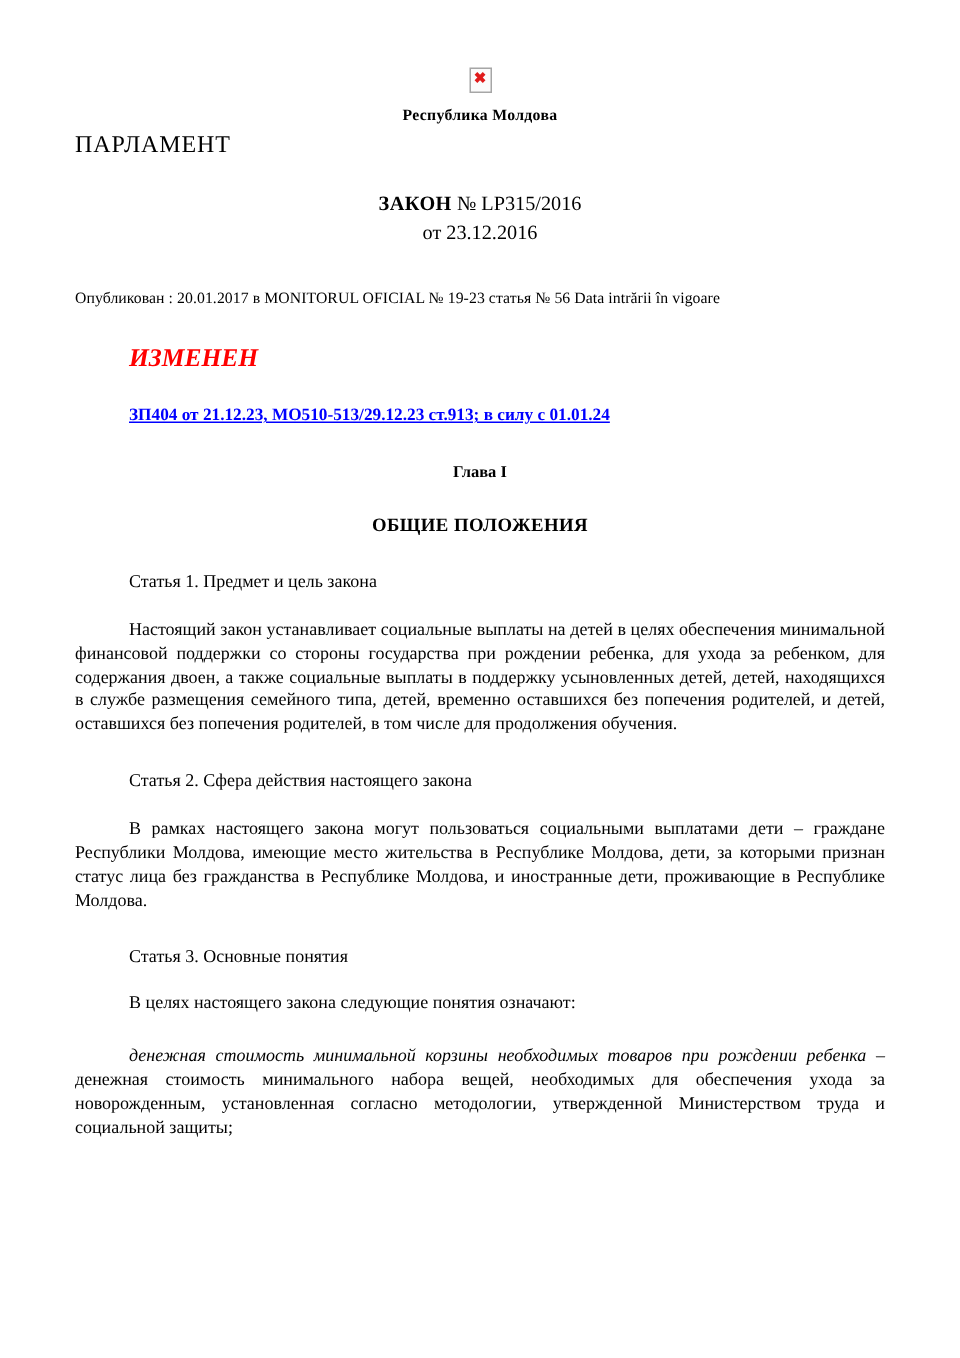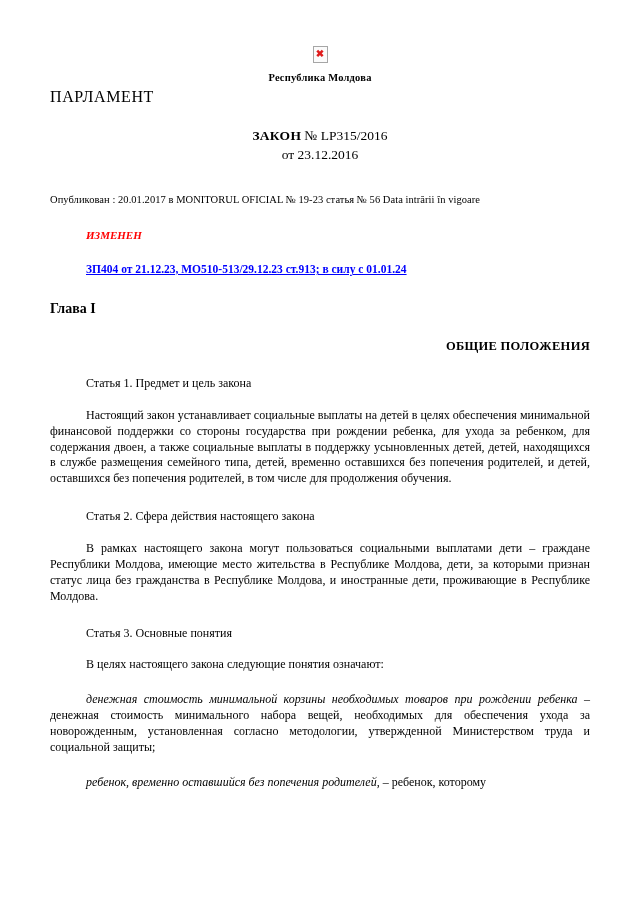--- a/index.html
+++ b/index.html
@@ -87,49 +87,49 @@
     font-size: 10.5px;
     margin-top: 31px;
     letter-spacing: 0.05px;
     white-space: nowrap;
   }
   
   .amend-label {
     color: #ff0000;
     font-weight: bold;
     font-style: italic;
+    font-size: 17px;
+    margin-top: 24px;
+    margin-left: 36px;
+  }
+  .amend-link {
+    color: #0000ff;
+    font-weight: bold;
+    font-size: 11.5px;
+    text-decoration: underline;
+    margin-top: 22px;
+    margin-left: 36px;
+    display: inline-block;
+    cursor: pointer;
+  }
+  .amend-link-row { margin-top: 0; }
+  
+  .intro {
+    font-size: 12px;
+    margin-top: 28px;
+    margin-left: 36px;
+  }
+  .chapter {
+    text-align: center;
+    font-weight: bold;
     font-size: 11px;
     margin-top: 24px;
-    margin-left: 36px;
-  }
-  .amend-link {
-    color: #0000ff;
-    font-weight: bold;
-    font-size: 11.5px;
-    text-decoration: underline;
-    margin-top: 22px;
-    margin-left: 36px;
-    display: inline-block;
-    cursor: pointer;
-  }
-  .amend-link-row { margin-top: 0; }
-  
-  .intro {
-    font-size: 12px;
-    margin-top: 28px;
-    margin-left: 36px;
-  }
-  .chapter {
-    text-align: left;
-    font-weight: bold;
-    font-size: 14px;
-    margin-top: 24px;
   }
   .chapter-title {
-    text-align: right;
+    text-align: center;
     font-weight: bold;
     font-size: 12.5px;
     margin-top: 22px;
     letter-spacing: 0.3px;
   }
   .article-head {
     font-size: 12px;
     margin-top: 22px;
     margin-left: 36px;
   }
@@ -204,17 +204,14 @@
 
   <div class="article-head">
     <span class="num">Статья 3.</span><span> Основные понятия</span>
   </div>
   <p class="body-par tight">В целях настоящего закона следующие понятия означают:</p>
 
   <p class="def-par">
     <span class="it">денежная стоимость минимальной корзины необходимых товаров при рождении ребенка</span><span> – денежная стоимость минимального набора вещей, необходимых для обеспечения ухода за новорожденным, установленная согласно методологии, утвержденной Министерством труда и социальной защиты;</span>
   </p>
 
-  <p class="def-par">
-    <span class="it">ребенок, временно оставшийся без попечения родителей</span><span>, – ребенок, которому</span>
-  </p>
 
 </div>
 
 </body></html>

